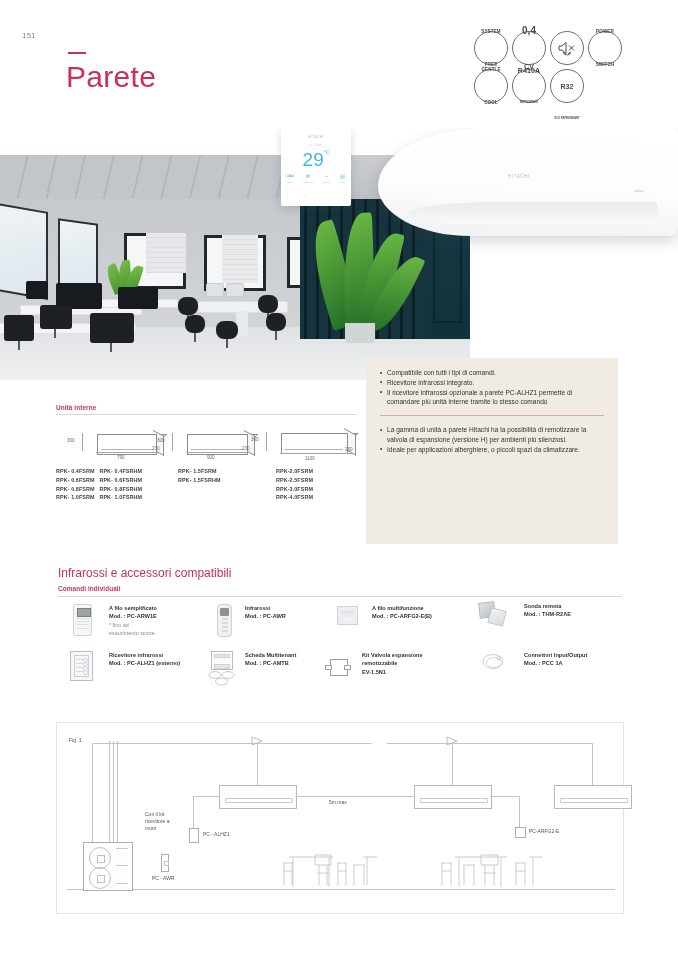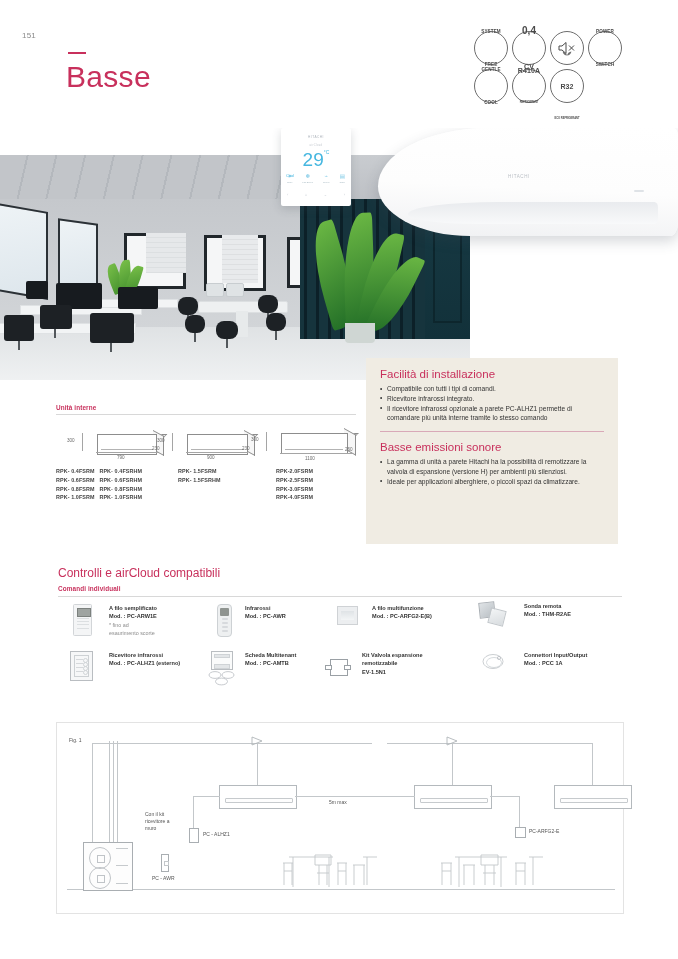--- a/index.html
+++ b/index.html
@@ -188,21 +188,21 @@
   .outdoor .fan:after{content:"";position:absolute;left:35%;top:35%;width:30%;height:30%;
                       border:.7px solid #c0c4c8;}
   .furn{position:absolute;}
   svg{overflow:visible;}
 </style>
 </head>
 <body>
 
 <div class="page-num">151</div>
 <div class="title-dash"></div>
-<div class="page-title">Basse</div>
+<div class="page-title">Parete</div>
 
 <div class="badges">
   <div class="badge">
     <span>SYSTEM</span>
     <span>FREE</span>
   </div>
   <div class="badge">
     <span class="big">0,4</span>
     <span class="mid">CV</span>
   </div>
@@ -338,30 +338,28 @@
       <span>‹</span>
       <span>⌂</span>
       <span>⌄</span>
       <span>›</span>
     </div>
   </div>
 </div>
 
 <div class="info">
   <div class="blk1">
-    <h3>Facilità di installazione</h3>
     <ul>
       <li>Compatibile con tutti i tipi di comandi.</li>
       <li>Ricevitore infrarossi integrato.</li>
       <li>Il ricevitore infrarossi opzionale a parete PC-ALHZ1 permette di comandare più unità interne tramite lo stesso comando</li>
     </ul>
   </div>
   <hr>
   <div class="blk2">
-    <h3>Basse emissioni sonore</h3>
     <ul>
       <li>La gamma di unità  a parete Hitachi ha la possibilità di remotizzare la valvola di espansione (versione H) per ambienti più silenziosi.</li>
       <li>Ideale per applicazioni alberghiere, o piccoli spazi da climatizzare.</li>
     </ul>
   </div>
 </div>
 
 <div class="sec-label" style="left:56px;top:404px">Unità interne</div>
 <div class="sec-rule" style="left:56px;top:414px;width:300px"></div>
 
@@ -407,21 +405,21 @@
 <div class="dim" style="left:251px;top:437px">300</div>
 <div class="dimline" style="left:266px;top:432px;width:.8px;height:19px"></div>
 <div class="dim" style="left:305px;top:456px">1100</div>
 <div class="dimline" style="left:280px;top:453px;width:72px;height:.8px"></div>
 <div class="dim" style="left:345px;top:447px">260</div>
 <div class="models" style="left:276px;top:467px">RPK-2.0FSRM
 RPK-2.5FSRM
 RPK-3.0FSRM
 RPK-4.0FSRM</div>
 
-<div class="h2" style="left:58px;top:566px">Controlli e airCloud compatibili</div>
+<div class="h2" style="left:58px;top:566px">Infrarossi e accessori compatibili</div>
 <div class="sec-label" style="left:58px;top:585px">Comandi individuali</div>
 <div class="sec-rule" style="left:58px;top:596px;width:564px"></div>
 
 <div class="ico" style="left:73px;top:604px">
   <div class="dev-ctrl">
       <div class="scr"></div>
       <div class="rows"></div>
     </div>
 </div>
 <div class="acc" style="left:109px;top:604px;width:95px">

